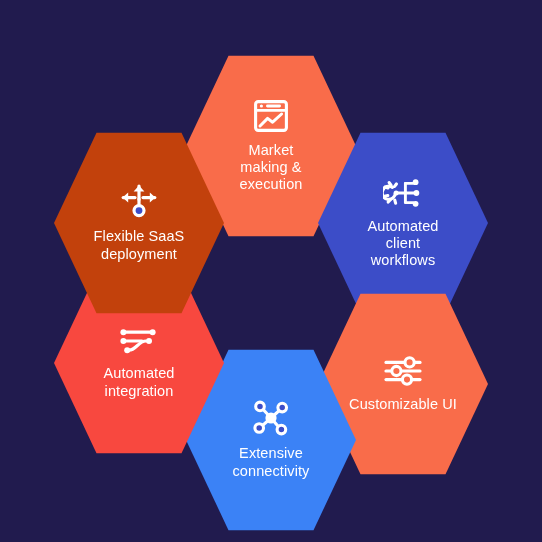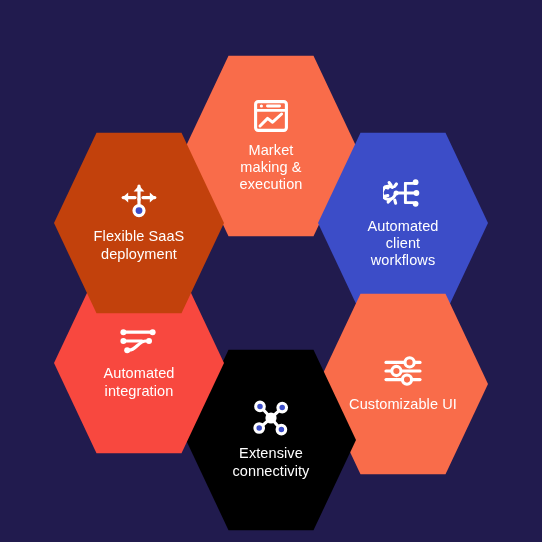--- a/index.html
+++ b/index.html
@@ -144,21 +144,21 @@
             <line x1="3" y1="24.6" x2="37" y2="24.6" stroke="#ffffff" stroke-width="3.2" stroke-linecap="round"></line>
             <circle cx="26.6" cy="7.4" r="4.6" fill="#F96C4A" stroke="#ffffff" stroke-width="3.1"></circle>
             <circle cx="13.4" cy="16" r="4.6" fill="#F96C4A" stroke="#ffffff" stroke-width="3.1"></circle>
             <circle cx="24.0" cy="24.6" r="4.6" fill="#F96C4A" stroke="#ffffff" stroke-width="3.1"></circle>
           </svg>
         </span>
         <div class="hex-label">Customizable UI</div>
       </div>
     </div>
 
-    <div class="hex pos-bottom" style="background: #000000;">
+    <div class="hex pos-bottom" style="background: #3b82f6;">
       <div class="hex-inner">
         <span class="hex-icon">
           <svg width="38" height="36" viewBox="0 0 38 36" fill="none" aria-hidden="true">
             <path d="M19 18 L9.6 7.8 M19 18 L28.8 9.2 M19 18 L9.2 26.6 M19 18 L27.8 28.2" stroke="#ffffff" stroke-width="3.1" stroke-linecap="round"></path>
             <circle cx="19" cy="18" r="5.6" fill="#ffffff"></circle>
             <circle cx="8.0" cy="6.4" r="4.3" fill="#3C4DC8" stroke="#ffffff" stroke-width="3.1"></circle>
             <circle cx="30.2" cy="7.6" r="4.3" fill="#3C4DC8" stroke="#ffffff" stroke-width="3.1"></circle>
             <circle cx="7.2" cy="28.0" r="4.3" fill="#3C4DC8" stroke="#ffffff" stroke-width="3.1"></circle>
             <circle cx="29.4" cy="29.6" r="4.3" fill="#3C4DC8" stroke="#ffffff" stroke-width="3.1"></circle>
           </svg>

